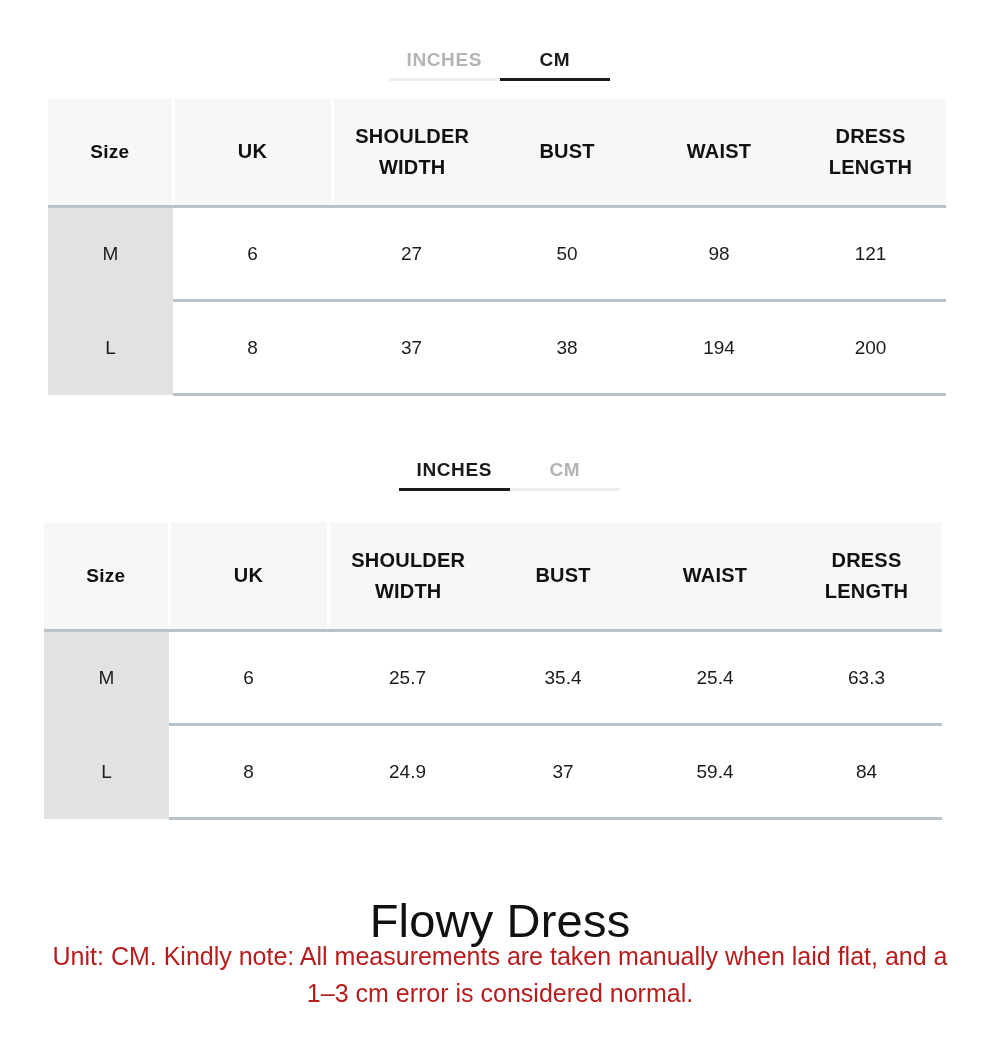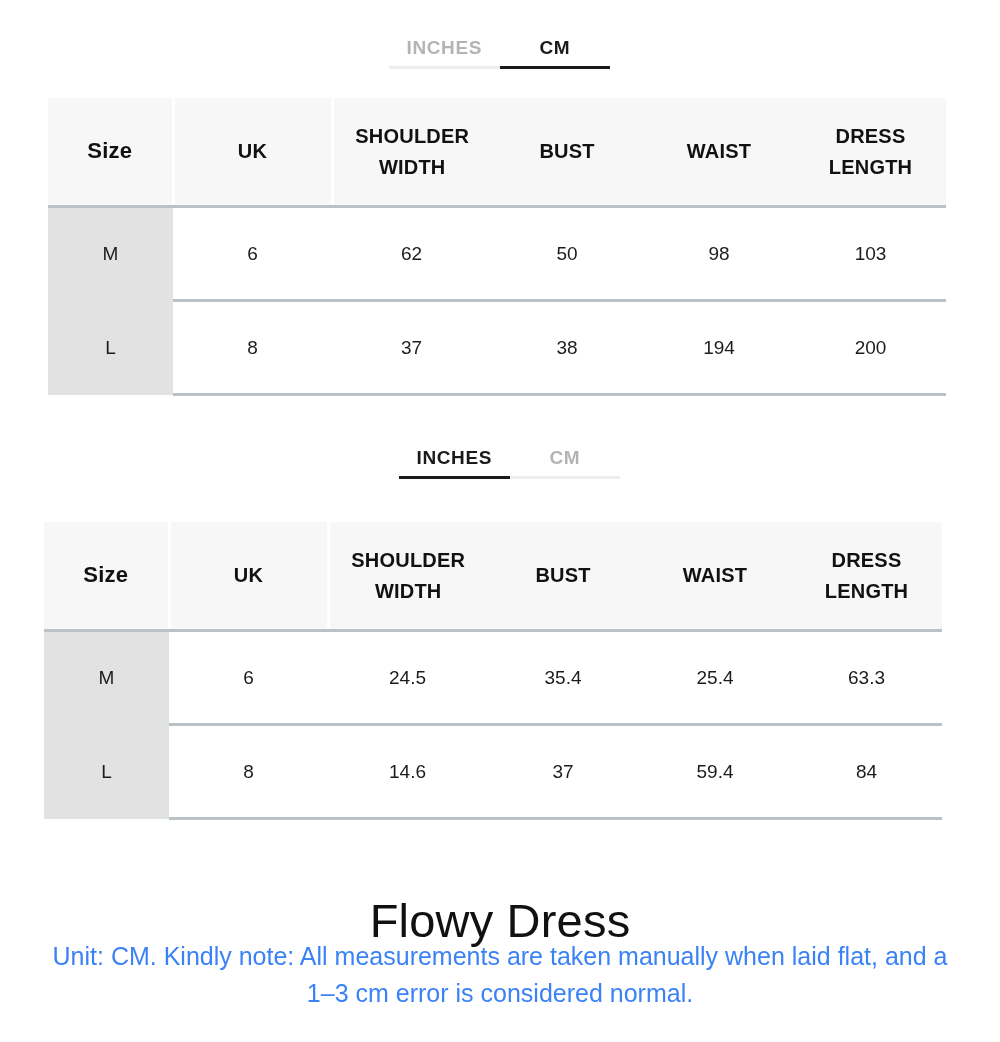--- a/index.html
+++ b/index.html
@@ -30,20 +30,21 @@
   }
   .unit-tab {
     flex: 1 1 0;
     text-align: center;
     font-size: 19px;
     font-weight: bold;
     letter-spacing: 0.6px;
     padding-bottom: 9px;
     line-height: 1;
     font-family: "Liberation Sans", sans-serif;
+    margin-top: 12px;
   }
   .unit-tab.active { color: #1a1a1a; }
   .unit-tab.inactive { color: #b4b4b4; }
 
   .unit-underline {
     display: flex;
     flex-direction: row;
     height: 3px;
   }
   .unit-underline .seg { flex: 1 1 0; height: 3px; }
@@ -70,21 +71,21 @@
     font-weight: bold;
     color: #111111;
     letter-spacing: 0.2px;
     line-height: 1.55;
     border-bottom: 3px solid #b9c2c8;
   }
   .hdr-row th.hdr-size,
   .hdr-row th.hdr-uk {
     border-right: 3px solid #ffffff;
   }
-  .hdr-row th.hdr-size { font-size: 22px; }
+  .hdr-row th.hdr-size { font-size: 19px; }
 
   .body-row td {
     height: 91px;
     font-size: 19px;
     font-weight: normal;
     color: #1c1c1c;
     background: #ffffff;
     border-bottom: 3px solid #b9c2c8;
   }
   .body-row td.cell-size {
@@ -107,21 +108,21 @@
     line-height: 1.1;
     letter-spacing: 0.2px;
   }
   .size-note {
     position: absolute;
     width: 920px;
     left: 40px;
     text-align: center;
     font-size: 25px;
     font-weight: normal;
-    color: #3b82f6;
+    color: #b91c1c;
     line-height: 1.48;
   }
 </style>
 </head>
 <body>
 
 <div class="unit-toggle" style="left:389px; top:38px; width:221px;">
   <div class="tabs">
     <div class="unit-tab inactive">INCHES</div>
     <div class="unit-tab active">CM</div>
@@ -148,24 +149,24 @@
       <th>SHOULDER WIDTH</th>
       <th>BUST</th>
       <th>WAIST</th>
       <th>DRESS LENGTH</th>
     </tr>
   </thead>
   <tbody>
     <tr class="body-row">
       <td class="cell-size">M</td>
       <td>6</td>
-      <td>62</td>
+      <td>27</td>
       <td>50</td>
       <td>98</td>
-      <td>103</td>
+      <td>121</td>
     </tr>
     <tr class="body-row last">
       <td class="cell-size">L</td>
       <td>8</td>
       <td>37</td>
       <td>38</td>
       <td>194</td>
       <td>200</td>
     </tr>
   </tbody>
@@ -198,29 +199,29 @@
       <th>SHOULDER WIDTH</th>
       <th>BUST</th>
       <th>WAIST</th>
       <th>DRESS LENGTH</th>
     </tr>
   </thead>
   <tbody>
     <tr class="body-row">
       <td class="cell-size">M</td>
       <td>6</td>
-      <td>24.5</td>
+      <td>25.7</td>
       <td>35.4</td>
       <td>25.4</td>
       <td>63.3</td>
     </tr>
     <tr class="body-row last">
       <td class="cell-size">L</td>
       <td>8</td>
-      <td>14.6</td>
+      <td>24.9</td>
       <td>37</td>
       <td>59.4</td>
       <td>84</td>
     </tr>
   </tbody>
 </table>
 
 <div class="product-title" style="top:895px;">Flowy Dress</div>
 
 <div class="size-note" style="top:938px;">Unit: CM. Kindly note: All measurements are taken manually when laid flat, and a 1–3 cm error is considered normal.</div>

